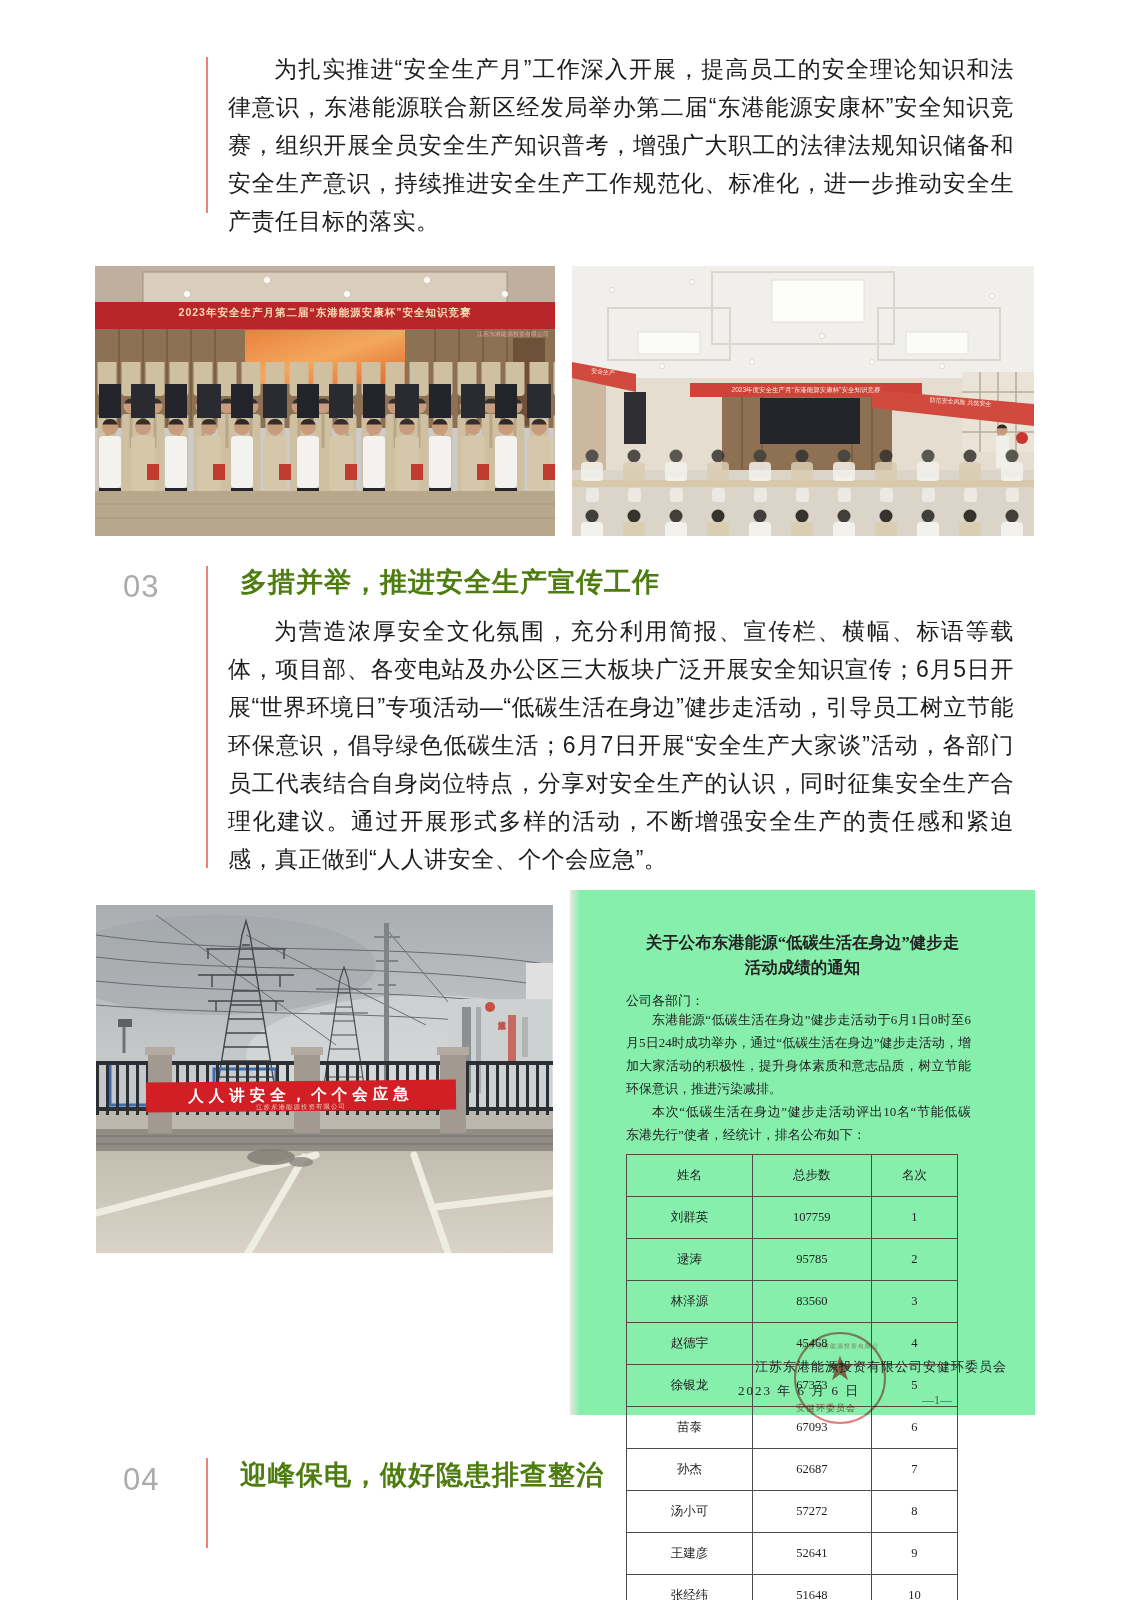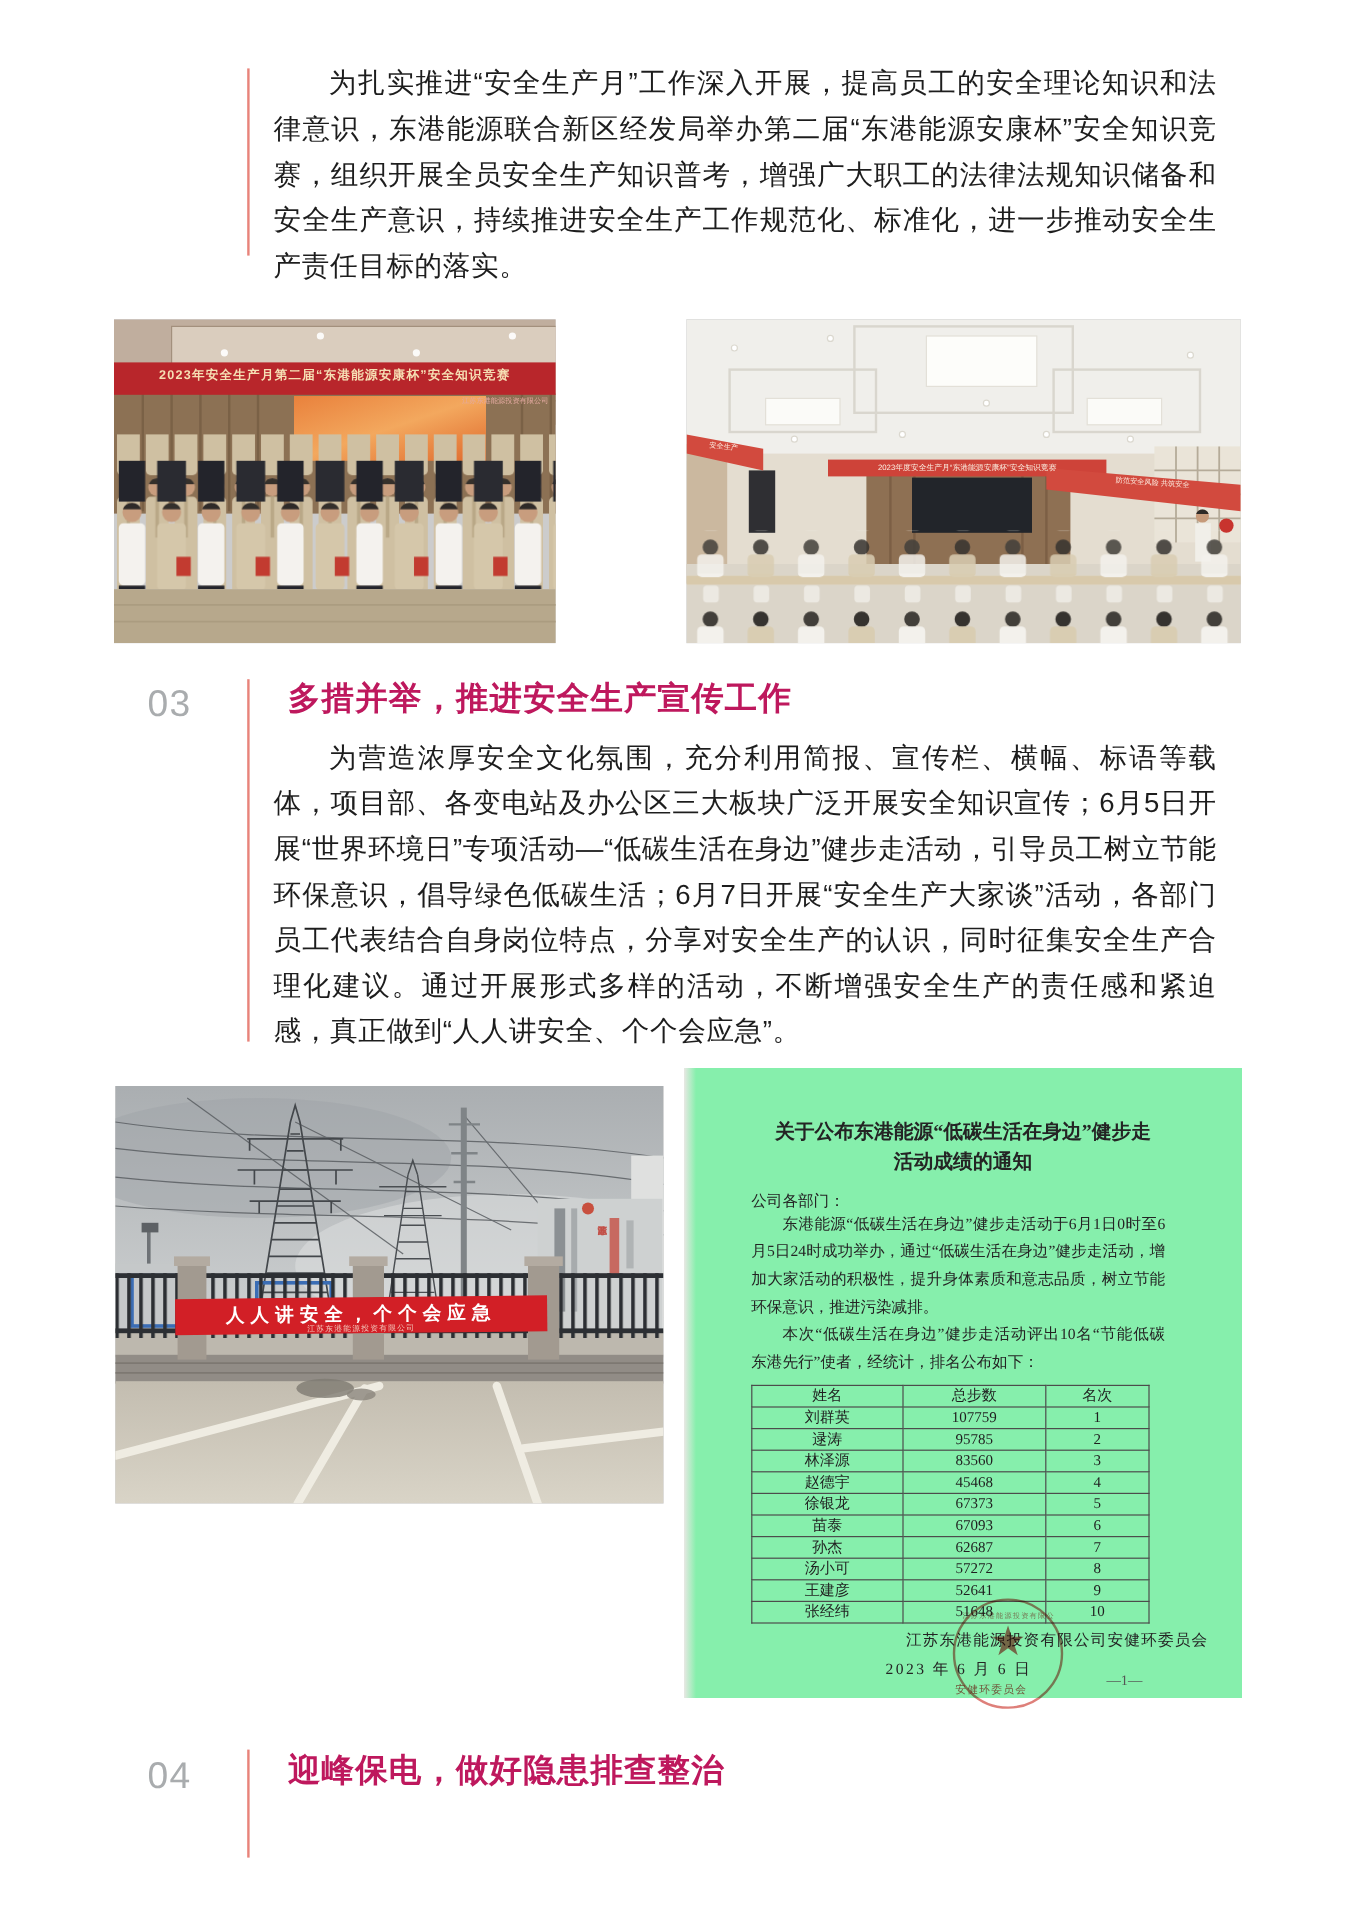--- a/index.html
+++ b/index.html
@@ -3,21 +3,21 @@
 <meta charset="utf-8">
 <style>
   html,body{margin:0;padding:0;background:#ffffff;}
   .page{position:relative;width:1131px;height:1600px;background:#ffffff;overflow:hidden;
         font-family:"Liberation Sans",sans-serif;}
   .accent-line{position:absolute;width:2px;background:#e8837a;}
   .body-par{position:absolute;left:228px;width:786px;font-size:23px;line-height:38px;
             color:#1d1d1d;font-weight:500;text-align:justify;text-indent:2em;
             letter-spacing:.5px;}
   .sec-num{position:absolute;left:123px;font-size:31px;color:#a9acae;letter-spacing:1px;}
-  .sec-title{position:absolute;left:240px;font-size:27px;font-weight:700;color:#be185d;
+  .sec-title{position:absolute;left:240px;font-size:27px;font-weight:700;color:#4d7c0f;
              letter-spacing:1px;}
   .photo{position:absolute;overflow:hidden;background:#ccc;}
   .photo svg{display:block;}
   .ovl{position:absolute;text-align:center;pointer-events:none;}
   .banner1-text{left:0;right:0;top:40px;color:#f6dfb4;font-size:10.5px;font-weight:700;
                 letter-spacing:1px;white-space:nowrap;overflow:hidden;}
   .banner1-sub{left:250px;right:6px;top:64px;color:#e4a9a0;font-size:6px;text-align:right;}
   .banner2-text{left:118px;width:232px;top:120px;color:#fbeee0;font-size:6.5px;
                 white-space:nowrap;overflow:hidden;}
   .banner2-right{left:315px;width:147px;top:132px;color:#fceade;font-size:6px;
@@ -36,21 +36,21 @@
   .notice:before{content:"";position:absolute;left:0;top:0;bottom:0;width:10px;
                  background:linear-gradient(90deg,#e9e8e4,rgba(251,251,248,0));}
   .n-title{position:absolute;left:30px;right:30px;top:40px;text-align:center;font-weight:700;
            font-size:16.5px;line-height:25px;}
   .n-salut{position:absolute;left:56px;top:102px;font-size:13px;}
   .n-par{position:absolute;left:56px;width:345px;font-size:13px;line-height:23px;
          text-align:justify;text-indent:2em;}
   .n-table{position:absolute;left:56px;top:264px;width:332px;border-collapse:collapse;
            font-size:12.5px;color:#1f1f1f;}
   .n-table td,.n-table th{border:1px solid #4c4c4c;text-align:center;height:15px;
-           padding:0;font-weight:400;}
+           padding:12px;font-weight:400;}
   .n-col1{width:38%;}.n-col2{width:36%;}.n-col3{width:26%;}
   .n-sign{position:absolute;right:28px;top:468px;font-size:13px;letter-spacing:1px;}
   .n-date{position:absolute;left:168px;top:492px;font-size:13px;letter-spacing:2px;}
   .n-page{position:absolute;left:352px;top:503px;font-size:12px;color:#555;}
   .stamp{position:absolute;left:224px;top:442px;width:88px;height:88px;border-radius:50%;
          border:2.5px solid rgba(208,74,66,.7);mix-blend-mode:multiply;}
   .stamp-star{position:absolute;left:0;right:0;top:18px;text-align:center;font-size:34px;
               color:rgba(205,62,55,.75);line-height:34px;}
   .stamp-top{position:absolute;left:6px;right:6px;top:8px;text-align:center;font-size:6px;
              color:rgba(205,62,55,.65);letter-spacing:1px;white-space:nowrap;overflow:hidden;}
@@ -58,21 +58,21 @@
                 color:rgba(205,62,55,.85);letter-spacing:1px;}
 </style>
 </head>
 <body>
 
 <div class="page">
 
   <div class="accent-line" style="left:206px;top:57px;height:156px;"></div>
   <div class="body-par" style="top:50px;">为扎实推进“安全生产月”工作深入开展，提高员工的安全理论知识和法律意识，东港能源联合新区经发局举办第二届“东港能源安康杯”安全知识竞赛，组织开展全员安全生产知识普考，增强广大职工的法律法规知识储备和安全生产意识，持续推进安全生产工作规范化、标准化，进一步推动安全生产责任目标的落实。</div>
 
-  <div class="photo" style="left:95px;top:266px;width:368px;height:270px;">
+  <div class="photo" style="left:95px;top:266px;width:460px;height:270px;">
     <svg width="460" height="270" viewBox="0 0 460 270">
       <defs>
         <linearGradient id="scr1" x1="0" y1="0" x2="1" y2="1">
           <stop offset="0" stop-color="#e9813c"></stop>
             <stop offset=".5" stop-color="#f3a85e"></stop>
             <stop offset="1" stop-color="#df692c"></stop>
         </linearGradient>
         <pattern id="crowdK" width="24" height="130" patternUnits="userSpaceOnUse">
           <circle cx="12" cy="10" r="7.5" fill="#c89d7e"></circle>
           <path d="M12 2.5 a7.5 7.5 0 0 1 7 5 l-14 0 a7.5 7.5 0 0 1 7 -5z" fill="#35302b"></path>

